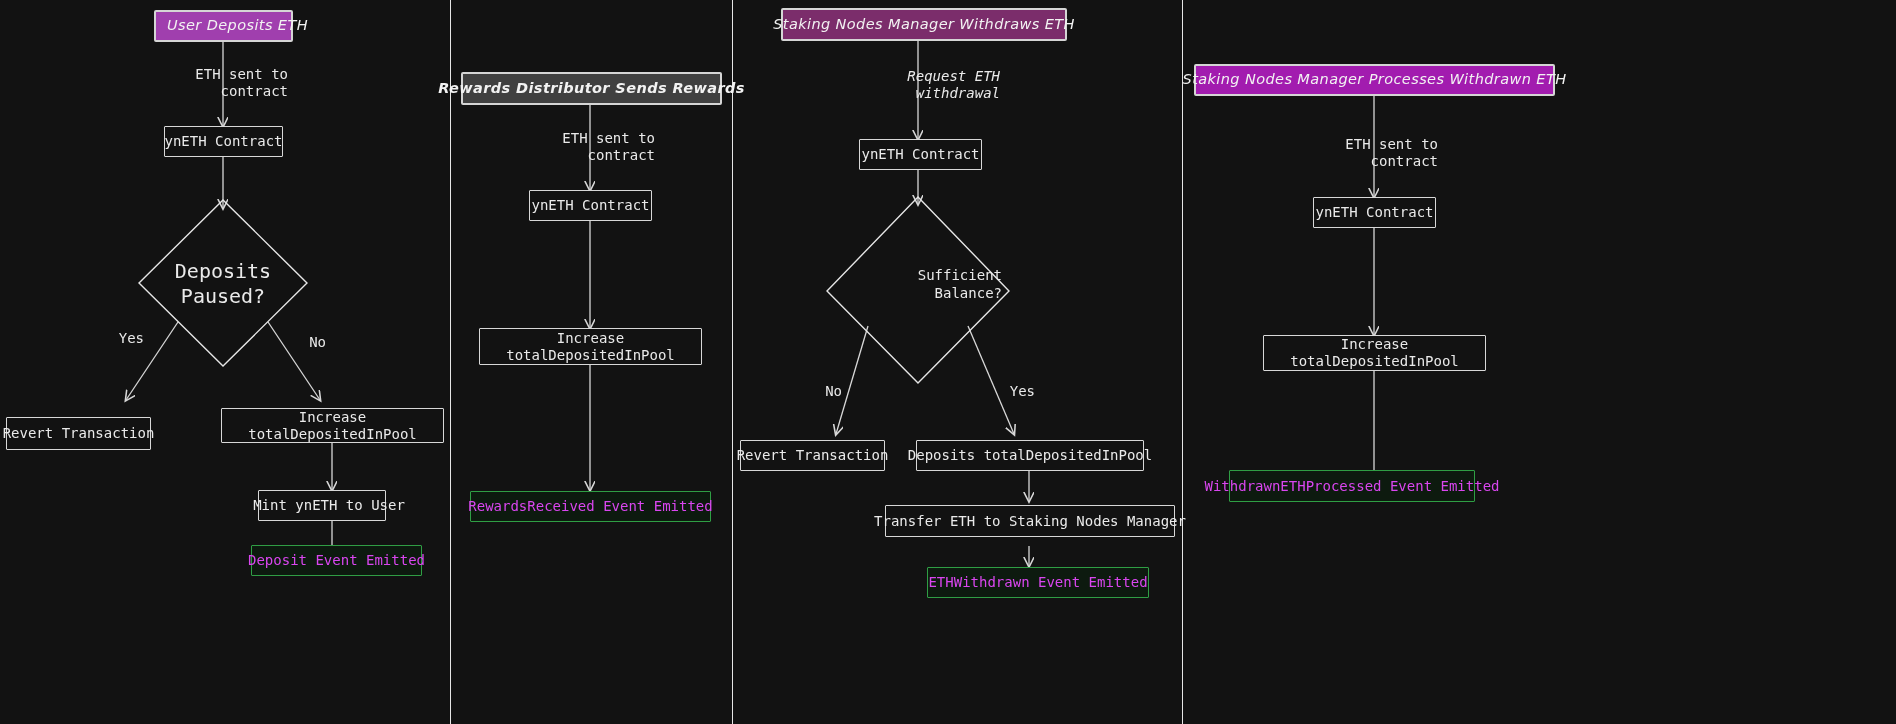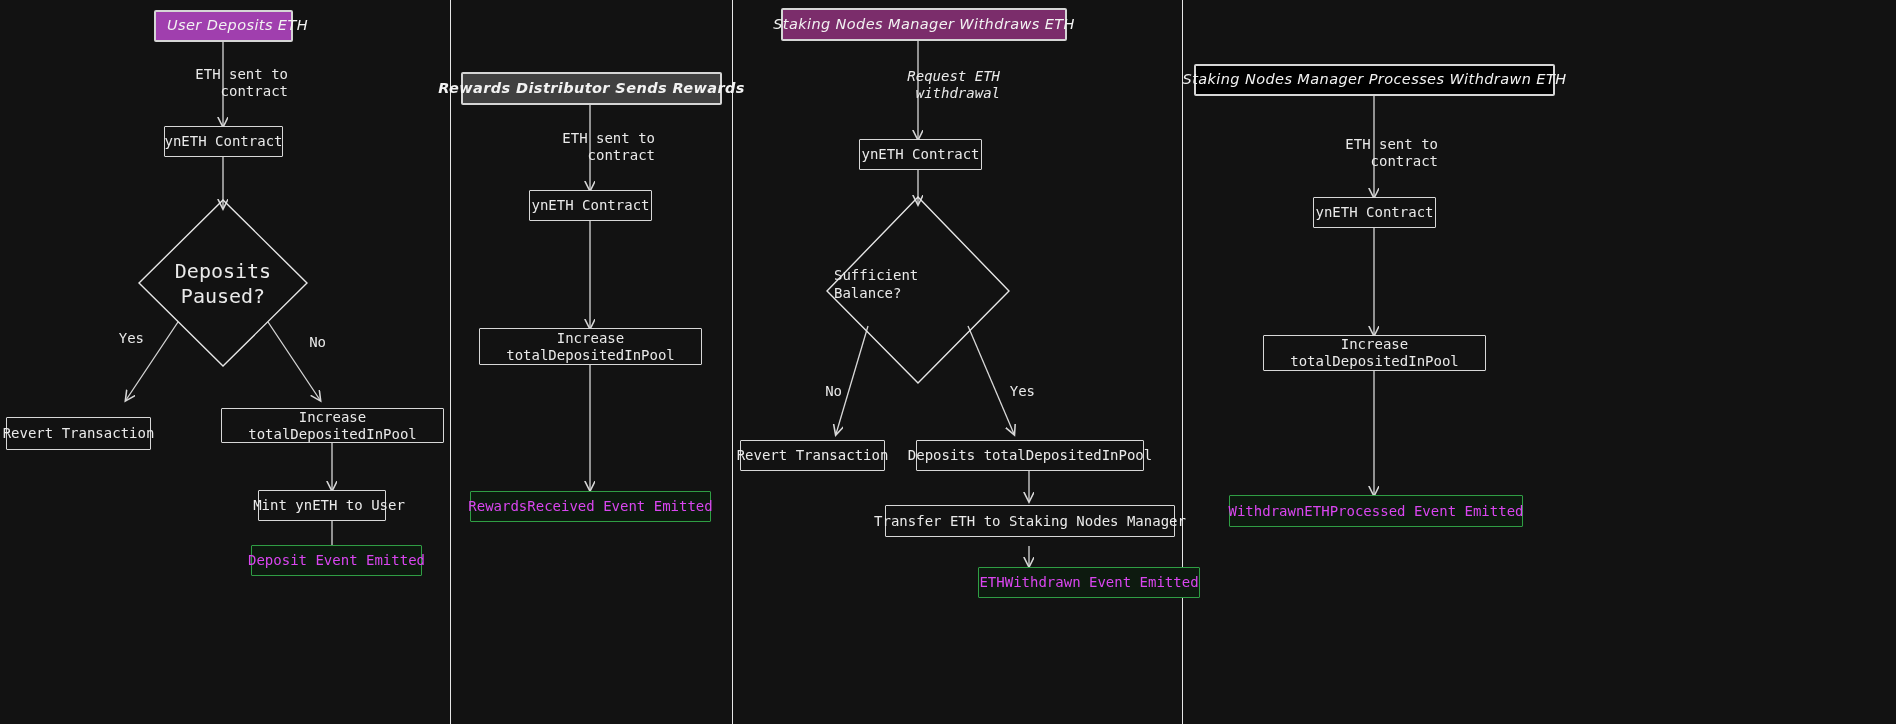--- a/index.html
+++ b/index.html
@@ -69,21 +69,21 @@
     color: #f2f2f2;
     padding: 4px 12px;
     border-radius: 2px;
     font-family: "DejaVu Sans", "Liberation Sans", sans-serif;
     font-style: italic;
     letter-spacing: 0.4px;
   }
   .banner.purple  { background: #a03fae; padding-left: 40px; }
   .banner.slate   { background: #404040; font-weight: bold; }
   .banner.magenta { background: #7b2d6b; }
-  .banner.green   { background: #000000; }
+  .banner.green   { background: #a21caf; }
 
   
   .elabel {
     position: absolute;
     color: #eaeaea;
     font-size: 14px;
     line-height: 1.2;
     text-align: right;
     white-space: pre;
   }
@@ -168,40 +168,40 @@
 
   <div class="node event" style="left:470px; top:491px; width:241px; height:31px;">RewardsReceived Event Emitted</div>
 
   <div class="node banner magenta" style="left:781px; top:8px; width:286px; height:33px;">Staking Nodes Manager Withdraws ETH</div>
 
   <div class="elabel" style="left:872px; top:68px; width:128px;font-style:italic;">Request ETH
 withdrawal</div>
 
   <div class="node proc" style="left:859px; top:139px; width:123px; height:31px;">ynETH Contract</div>
 
-  <div class="dlabel" style="position:absolute; left:834px; top:267px; width:168px; text-align:left; color:#eaeaea; font-size:14px; line-height:1.25; white-space:pre;">Sufficient
+  <div class="dlabel" style="position:absolute; left:834px; top:267px; width:168px; text-align:right; color:#eaeaea; font-size:14px; line-height:1.25; white-space:pre;">Sufficient
 Balance?</div>
 
   <div class="elabel" style="left:806px; top:383px; width:36px;">No</div>
 
   <div class="elabel" style="left:995px; top:383px; width:40px;">Yes</div>
 
   <div class="node proc" style="left:740px; top:440px; width:145px; height:31px;">Revert Transaction</div>
 
   <div class="node proc" style="left:916px; top:440px; width:228px; height:31px;">Deposits totalDepositedInPool</div>
 
   <div class="node proc" style="left:885px; top:505px; width:290px; height:32px;">Transfer ETH to Staking Nodes Manager</div>
 
-  <div class="node event" style="left:978px; top:567px; width:222px; height:31px;">ETHWithdrawn Event Emitted</div>
+  <div class="node event" style="left:927px; top:567px; width:222px; height:31px;">ETHWithdrawn Event Emitted</div>
 
   <div class="node banner green" style="left:1194px; top:64px; width:361px; height:32px;">Staking Nodes Manager Processes Withdrawn ETH</div>
 
   <div class="elabel" style="left:1310px; top:136px; width:128px;">ETH sent to
 contract</div>
 
   <div class="node proc" style="left:1313px; top:197px; width:123px; height:31px;">ynETH Contract</div>
 
   <div class="node proc" style="left:1263px; top:335px; width:223px; height:36px;">Increase
 totalDepositedInPool</div>
 
-  <div class="node event" style="left:1229px; top:495px; width:294px; height:32px;">WithdrawnETHProcessed Event Emitted</div>
+  <div class="node event" style="left:1229px; top:470px; width:246px; height:32px;">WithdrawnETHProcessed Event Emitted</div>
 
 </div>
 
 </body></html>

